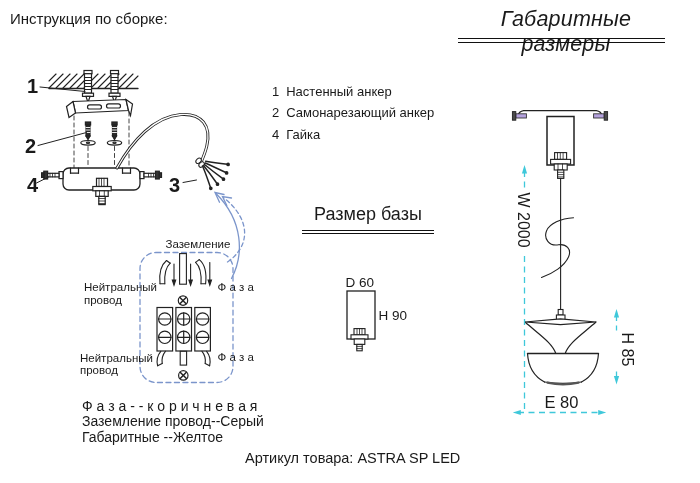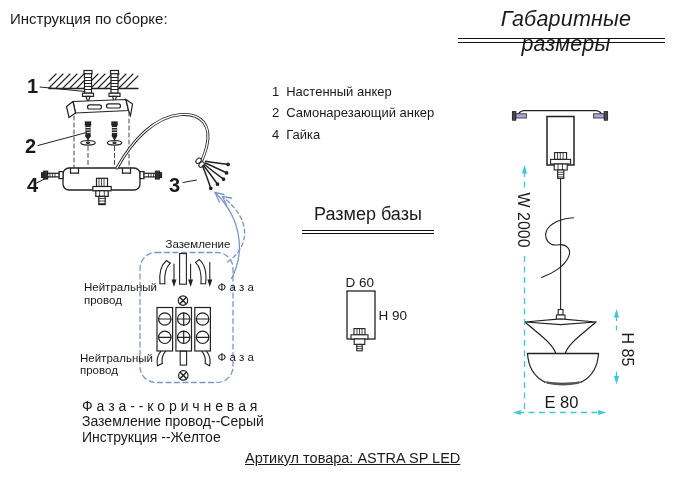--- a/index.html
+++ b/index.html
@@ -12,21 +12,21 @@
   .t-right{left:455px;top:7px;width:222px;text-align:center;font-size:21.5px;letter-spacing:0.2px;font-style:italic;}
   .hr{position:absolute;height:1px;background:#111;}
   .u-r1{left:458px;top:38px;width:207px;}
   .u-r2{left:458px;top:41.5px;width:207px;}
   .legend{left:272px;top:81px;font-size:13px;line-height:21.4px;}
   .legend-row span.num{margin-right:7px;}
   .base-heading{left:302px;top:204px;width:132px;text-align:center;font-size:18px;}
   .u-b1{left:302px;top:229.5px;width:132px;}
   .u-b2{left:302px;top:233px;width:132px;}
   .notes{left:82px;top:399px;font-size:14px;line-height:15.4px;}
-  .article{left:245px;top:450px;font-size:14.5px;text-decoration:underline;}
+  .article{left:245px;top:450px;font-size:14.5px;}
 </style>
 </head>
 <body>
 
 <div class="page">
 
 <svg width="700" height="483" viewBox="0 0 700 483">
 
   <g stroke="#222" fill="none" stroke-width="1.2" stroke-linecap="round">
 
@@ -349,17 +349,17 @@
     <div class="legend-row"><span class="num">4</span><span>Гайка</span></div>
   </div>
 
   <div class="abs base-heading">Размер базы</div>
   <div class="hr u-b1"></div>
   <div class="hr u-b2"></div>
 
   <div class="abs notes">
     <div>Ф а з а - - к о р и ч н е в а я</div>
     <div>Заземление провод--Серый</div>
-    <div>Инструкция --Желтое</div>
+    <div>Габаритные --Желтое</div>
   </div>
 
   <div class="abs article">Артикул товара: ASTRA SP LED</div>
 </div>
 
 </body></html>

